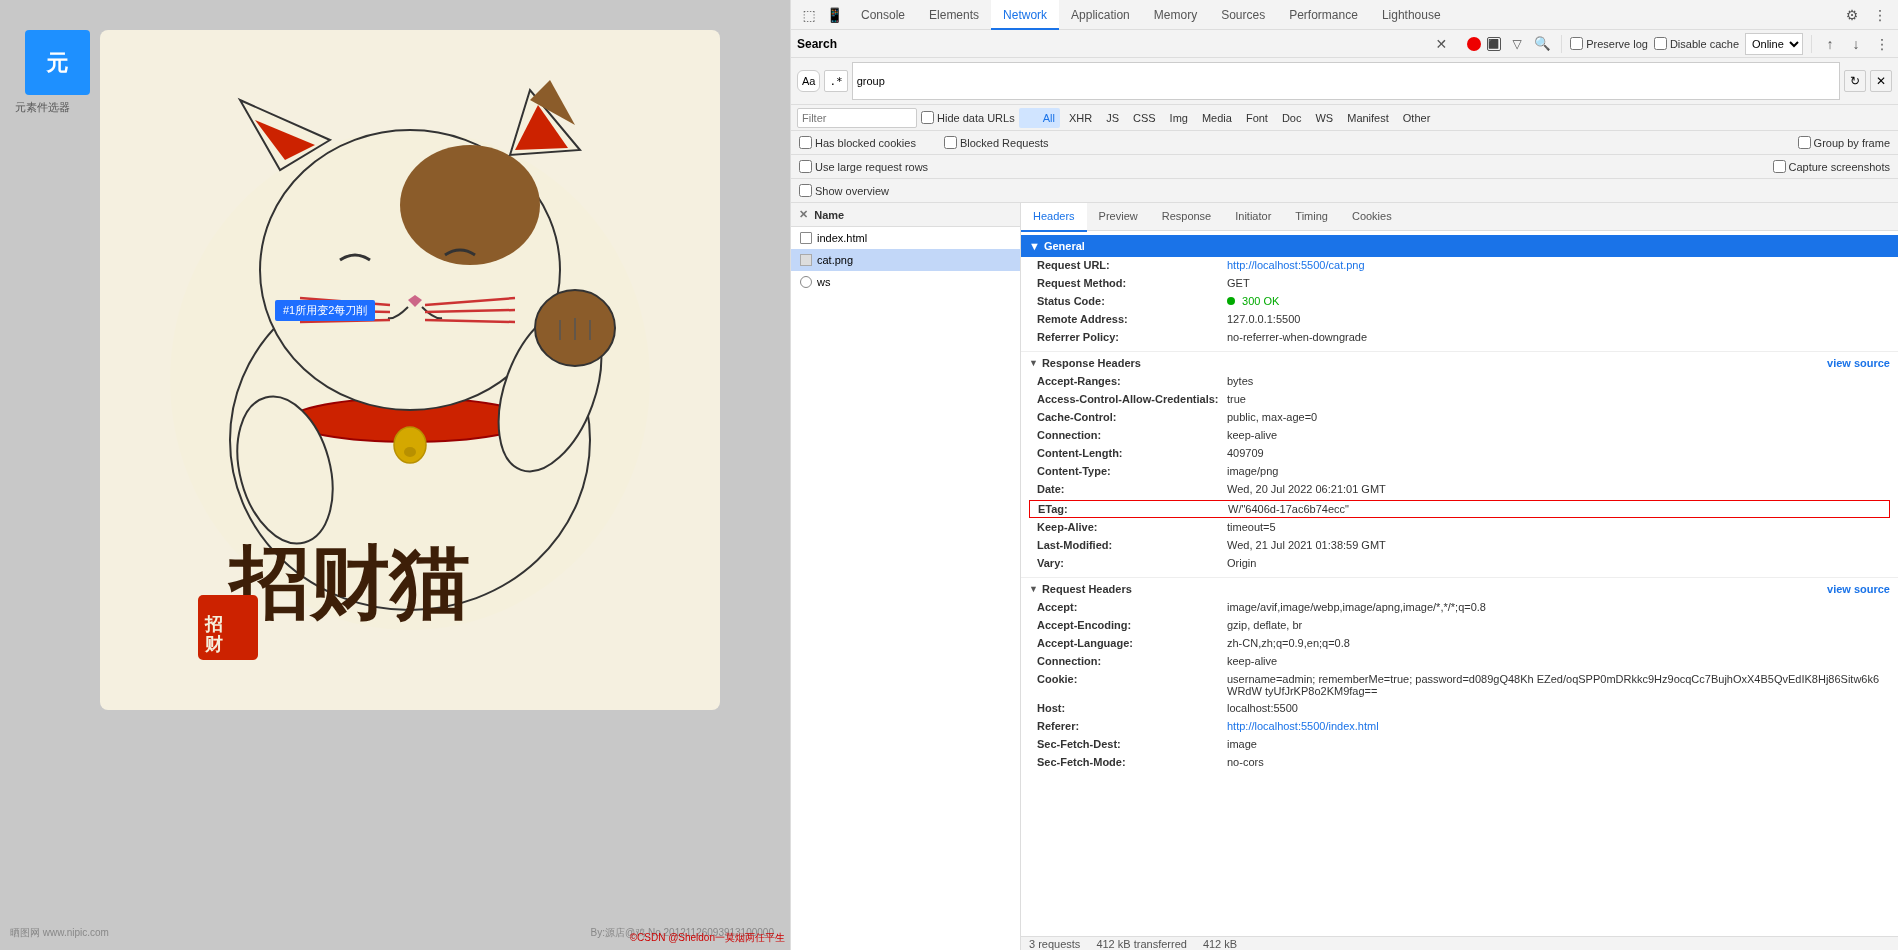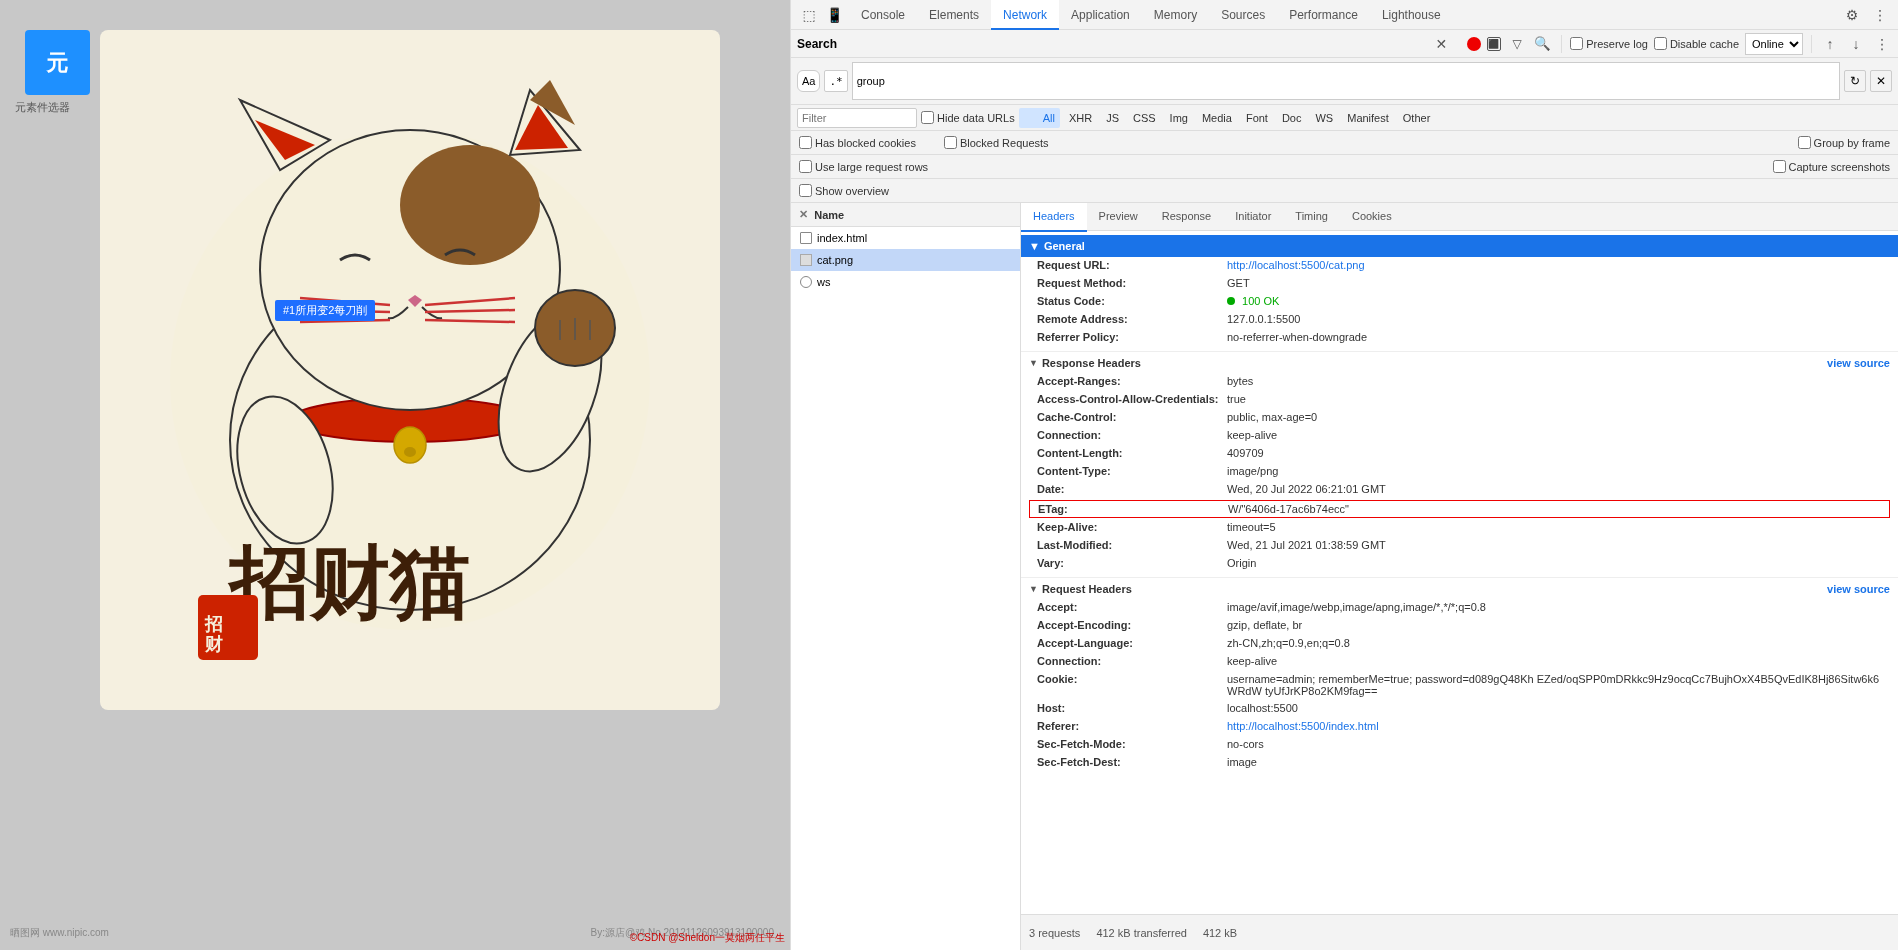--- a/index.html
+++ b/index.html
@@ -491,21 +491,21 @@
 
     .view-source-link {
       color: #1a73e8;
       cursor: pointer;
       text-decoration: none;
       font-size: 11px;
     }
 
     
     .status-bar {
-      height: 36px;
+      height: 14px;
       background: #f3f3f3;
       border-top: 1px solid #ddd;
       display: flex;
       align-items: center;
       padding: 0 8px;
       font-size: 11px;
       color: #555;
       gap: 16px;
     }
 
@@ -829,21 +829,21 @@
           <span class="detail-value blue">http://localhost:5500/cat.png</span>
         </div>
         <div class="detail-row">
           <span class="detail-key">Request Method:</span>
           <span class="detail-value">GET</span>
         </div>
         <div class="detail-row">
           <span class="detail-key">Status Code:</span>
           <span class="detail-value green">
             <span class="status-dot"></span>
-            <span>100 OK</span>
+            <span>300 OK</span>
           </span>
         </div>
         <div class="detail-row">
           <span class="detail-key">Remote Address:</span>
           <span class="detail-value">127.0.0.1:5500</span>
         </div>
         <div class="detail-row">
           <span class="detail-key">Referrer Policy:</span>
           <span class="detail-value">no-referrer-when-downgrade</span>
         </div>
@@ -931,26 +931,26 @@
         </div>
         <div class="detail-row">
           <span class="detail-key">Host:</span>
           <span class="detail-value">localhost:5500</span>
         </div>
         <div class="detail-row">
           <span class="detail-key">Referer:</span>
           <span class="detail-value blue">http://localhost:5500/index.html</span>
         </div>
         <div class="detail-row">
+          <span class="detail-key">Sec-Fetch-Dest:</span>
+          <span class="detail-value">image</span>
+        </div>
+        <div class="detail-row">
           <span class="detail-key">Sec-Fetch-Mode:</span>
           <span class="detail-value">no-cors</span>
-        </div>
-        <div class="detail-row">
-          <span class="detail-key">Sec-Fetch-Dest:</span>
-          <span class="detail-value">image</span>
         </div>
 
       </div>
 
       <div class="status-bar">
         <span>3 requests</span>
         <span>412 kB transferred</span>
         <span>412 kB</span>
       </div>
     </div>

